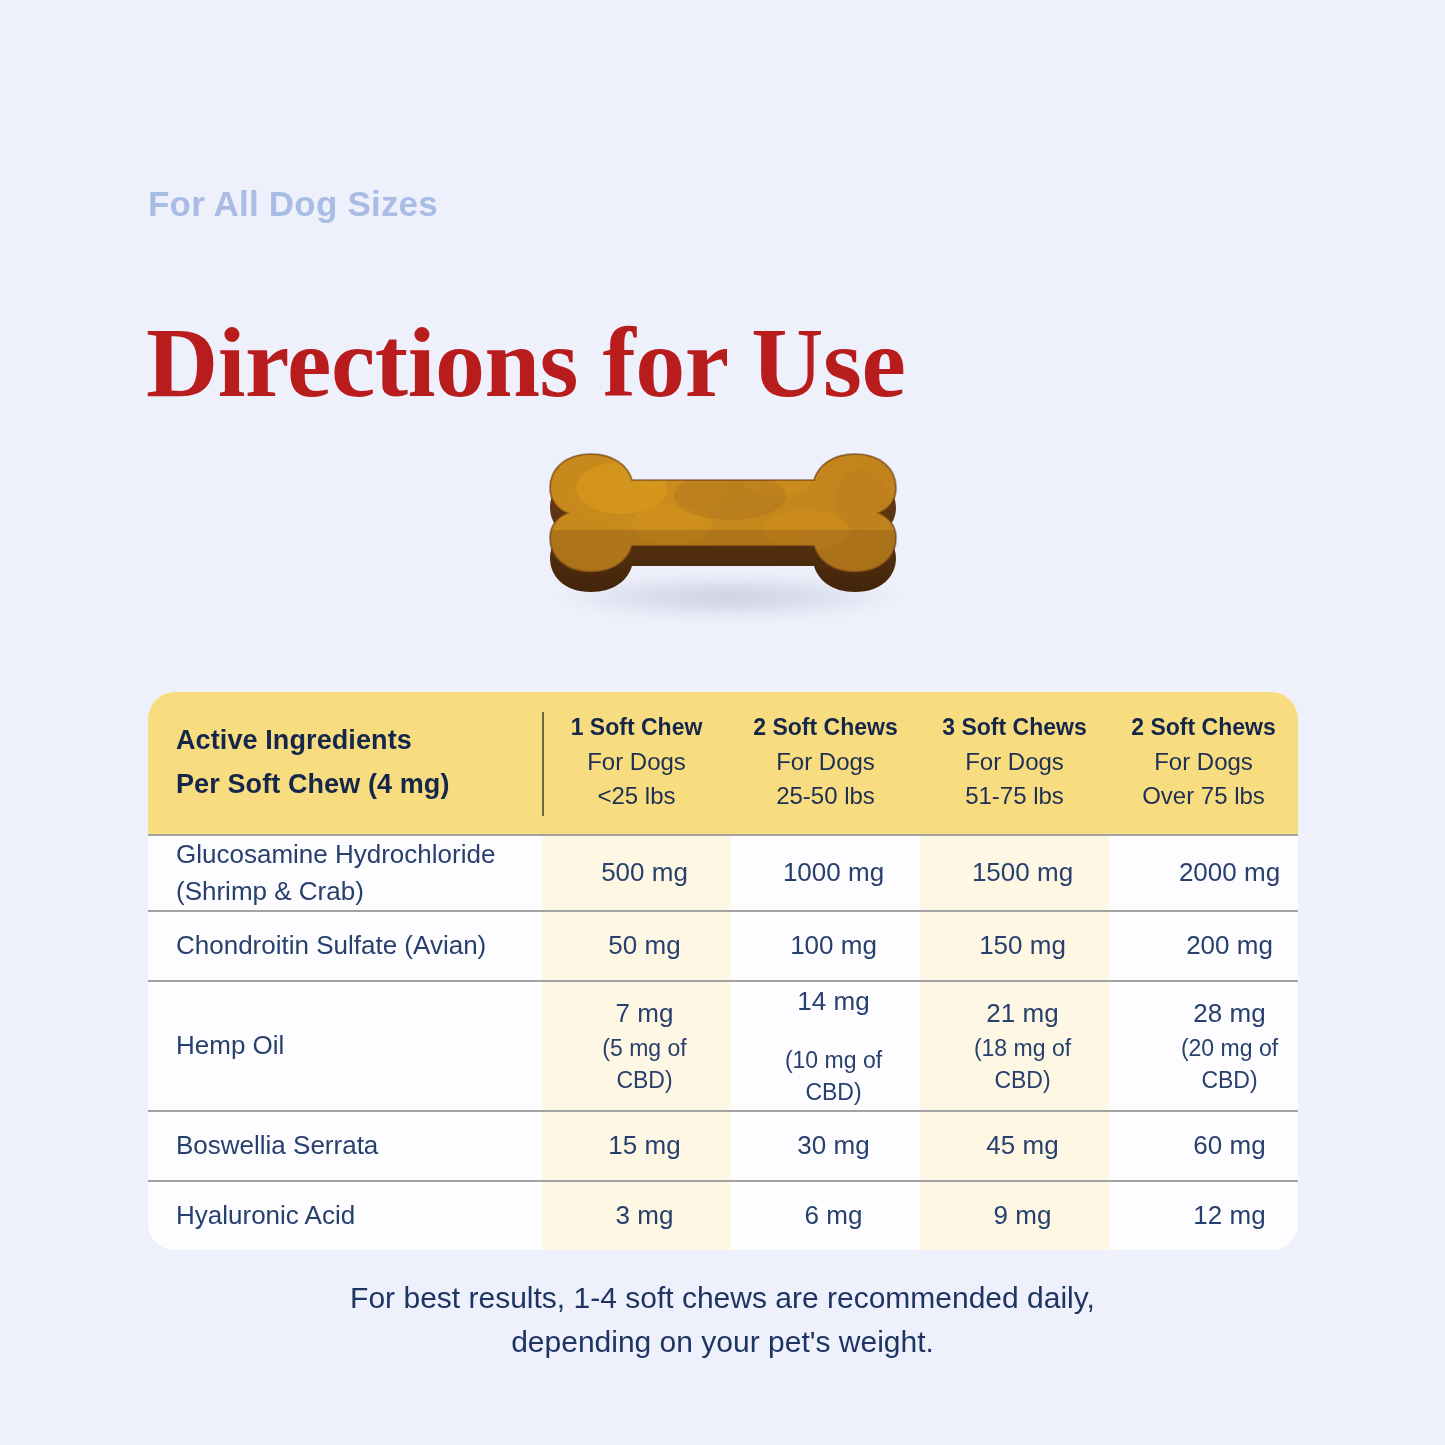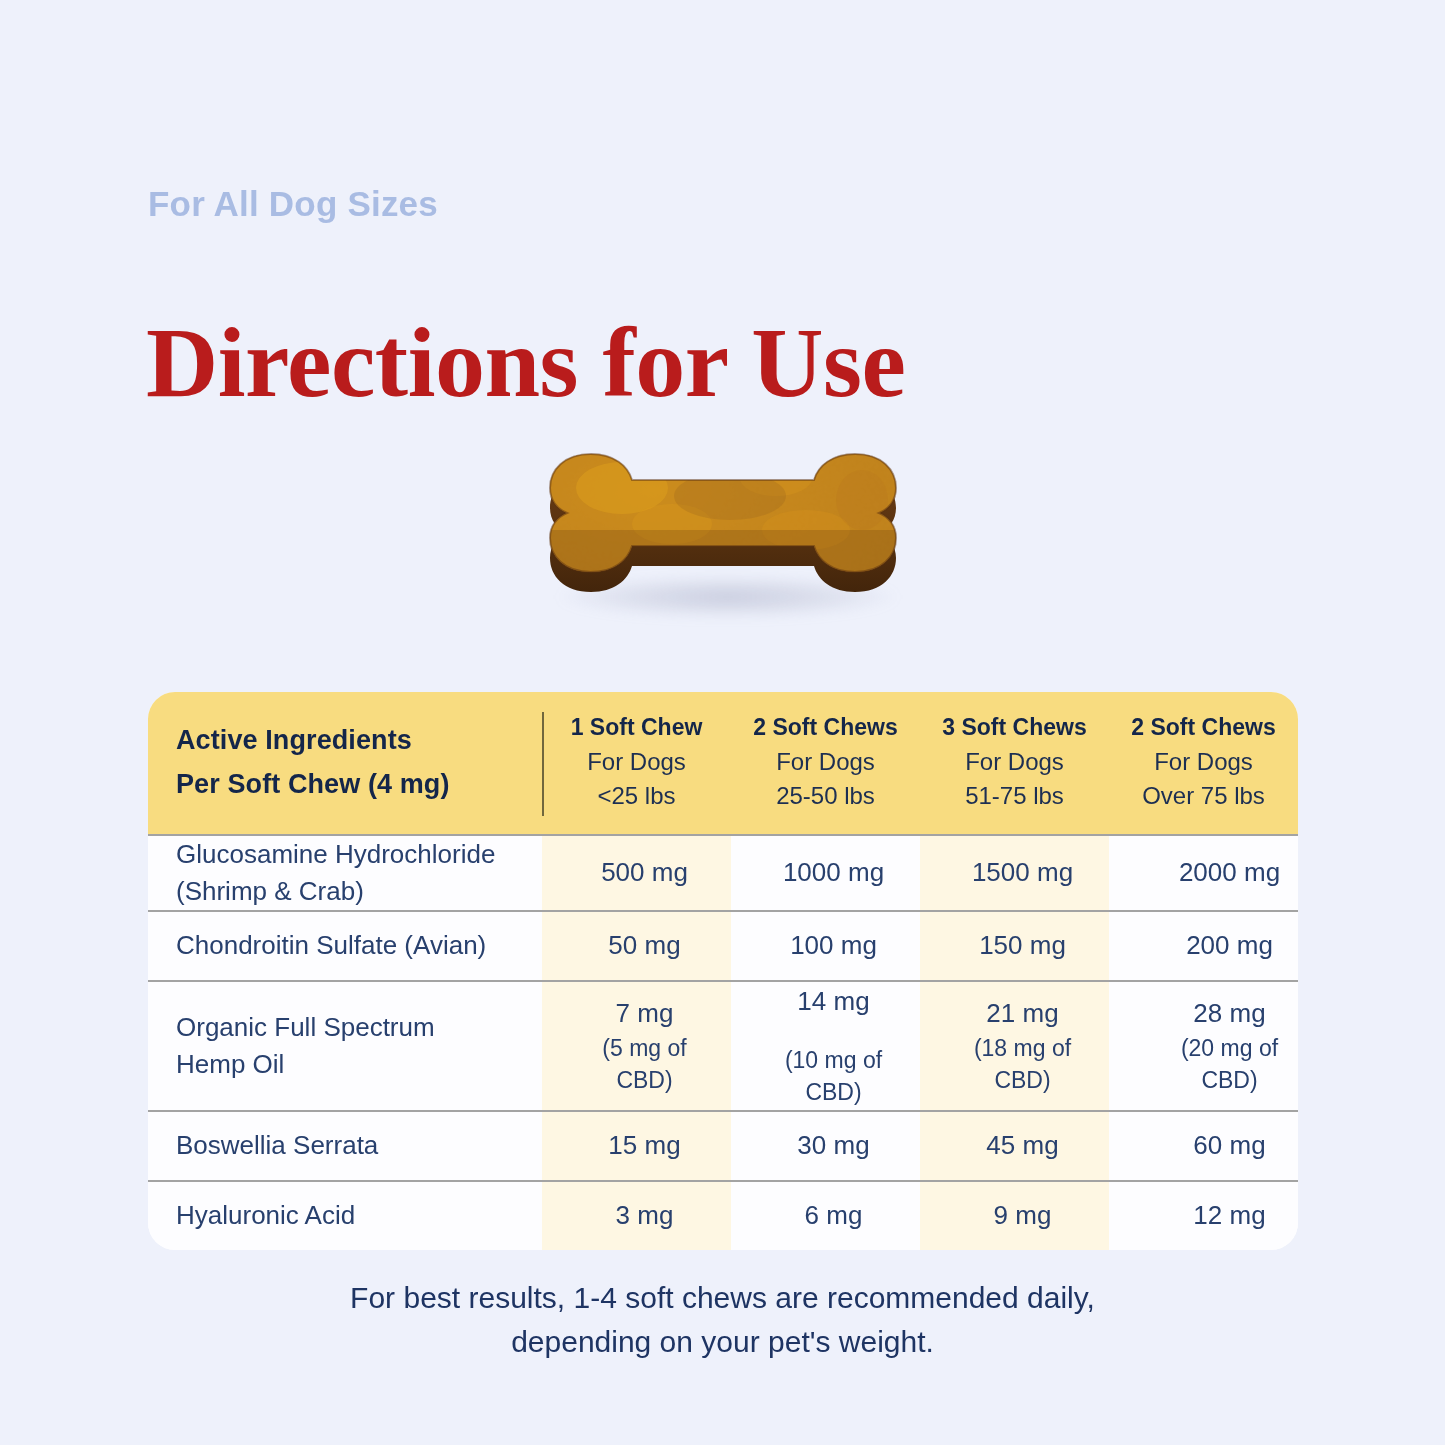--- a/index.html
+++ b/index.html
@@ -394,21 +394,20 @@
         <div class="td-col">
           <div>150 mg</div>
         </div>
         <div class="td-col last">
           <div>200 mg</div>
         </div>
       </div>
 
       <div class="trow r-hemp">
         <div class="td-first">
-          <div>Organic Full Spectrum</div>
           <div>Hemp Oil</div>
         </div>
         <div class="td-col">
           <div>7 mg</div>
           <div class="sub2" style="max-width: 110px; white-space: normal;">(5 mg of CBD)</div>
         </div>
         <div class="td-col">
           <div>14 mg</div>
           <div class="sub2" style="max-width: 110px; white-space: normal; margin-top: 24px;">(10 mg of CBD)</div>
         </div>

